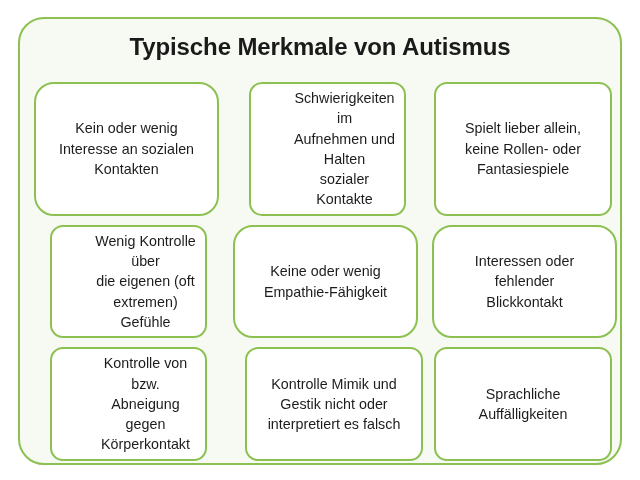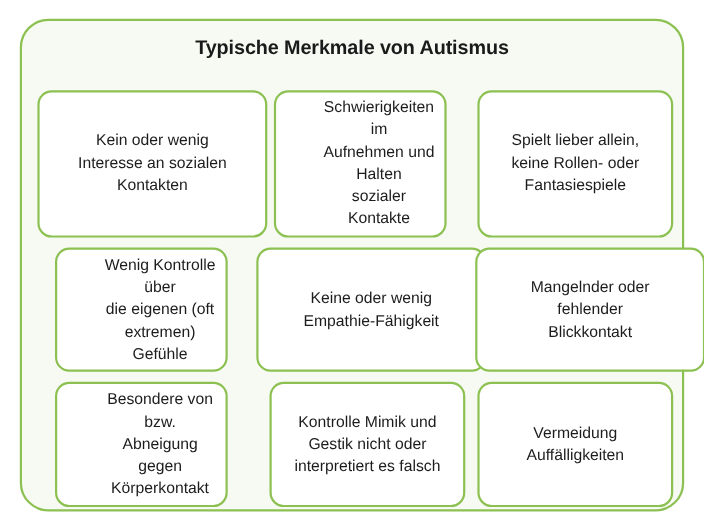--- a/index.html
+++ b/index.html
@@ -33,21 +33,21 @@
     border: 2.5px solid #8cc152;
     border-radius: 26px;
   }
 
   #diagram-title {
     position: absolute;
     left: 0;
     top: 14px;
     width: 100%;
     text-align: center;
-    font-size: 18px;
+    font-size: 24px;
     font-weight: bold;
     color: #1a1a1a;
     letter-spacing: -0.1px;
     white-space: nowrap;
   }
 
   #feature-grid {
     position: absolute;
     left: 10px;
     top: 63px;
@@ -69,21 +69,21 @@
     align-items: center;
     justify-content: center;
     text-align: center;
     padding: 4px 7px;
     font-size: 14.3px;
     line-height: 1.42;
     color: #1c1c1c;
     white-space: pre-line;
   }
 
-  .feature-box.col-1 { width: 209px; justify-self: start; margin-left: 4px; }
+  .feature-box.col-1 { width: 185px; justify-self: start; margin-left: 4px; border-radius: 20px; }
   .feature-box.col-2 { width: 157px; justify-self: center; padding-left: 42px; }
   .feature-box.col-3 { width: 178px; justify-self: end; margin-right: 2px; }
 </style>
 </head>
 <body>
 
 <div id="canvas">
 
   <div id="outer-container">
 
@@ -100,28 +100,28 @@
       <div class="feature-box col-3">Spielt lieber allein,
 keine Rollen- oder
 Fantasiespiele</div>
 
       <div class="feature-box col-2">Wenig Kontrolle über
 die eigenen (oft
 extremen) Gefühle</div>
       <div class="feature-box col-1">Keine oder wenig
 Empathie-Fähigkeit</div>
 
-      <div class="feature-box col-1">Mangelnder oder
+      <div class="feature-box col-1">Interessen oder
 fehlender
 Blickkontakt</div>
-      <div class="feature-box col-2">Besondere von bzw.
+      <div class="feature-box col-2">Kontrolle von bzw.
 Abneigung gegen
 Körperkontakt</div>
       <div class="feature-box col-3">Kontrolle Mimik und
 Gestik nicht oder
 interpretiert es falsch</div>
 
-      <div class="feature-box col-3">Vermeidung
+      <div class="feature-box col-3">Sprachliche
 Auffälligkeiten</div>
 
     </div>
   </div>
 </div>
 
 </body></html>

